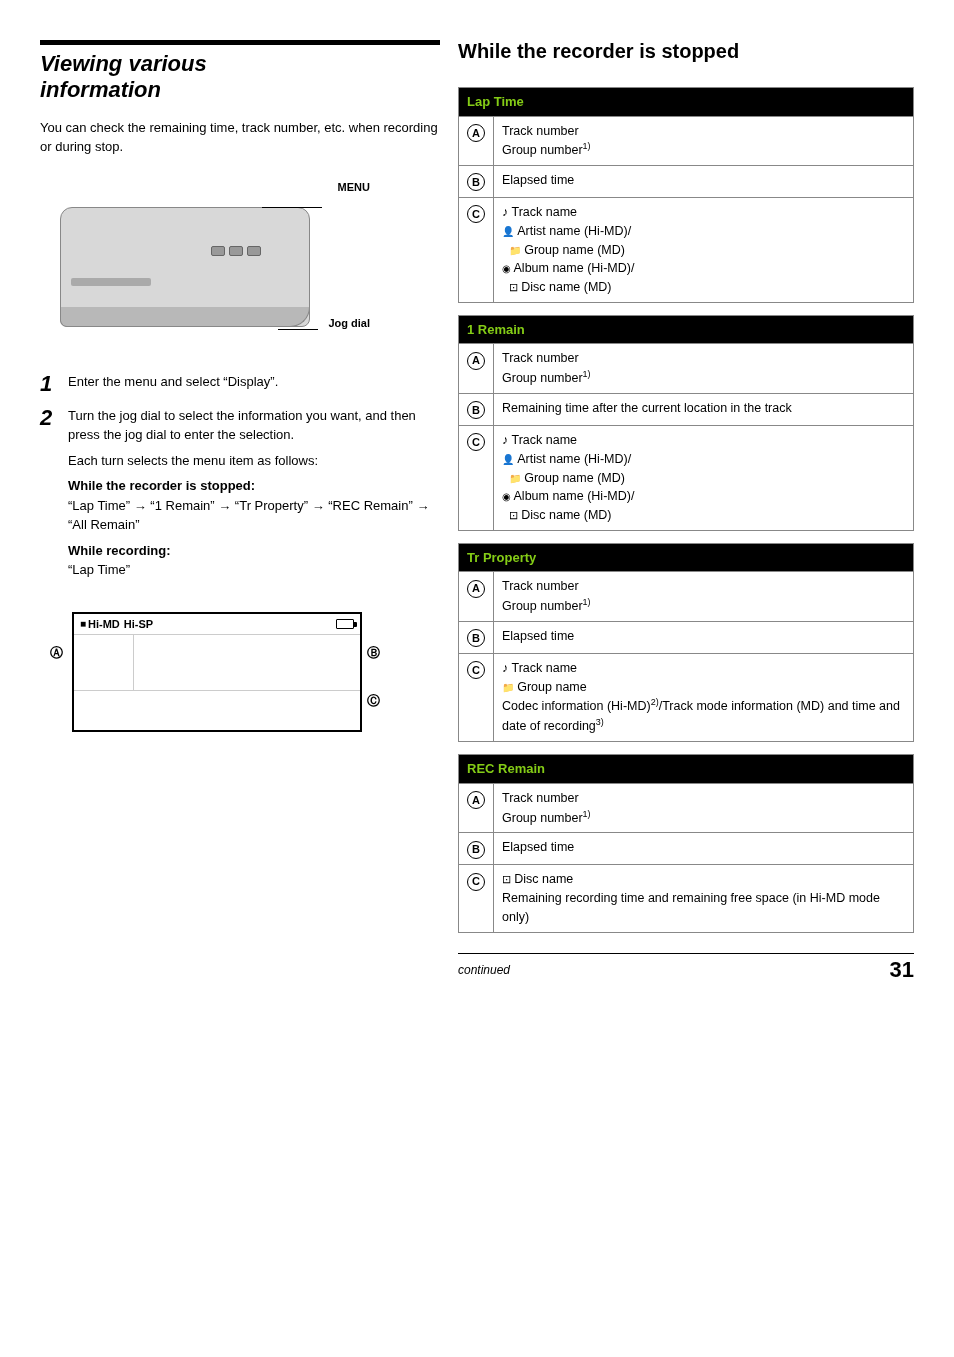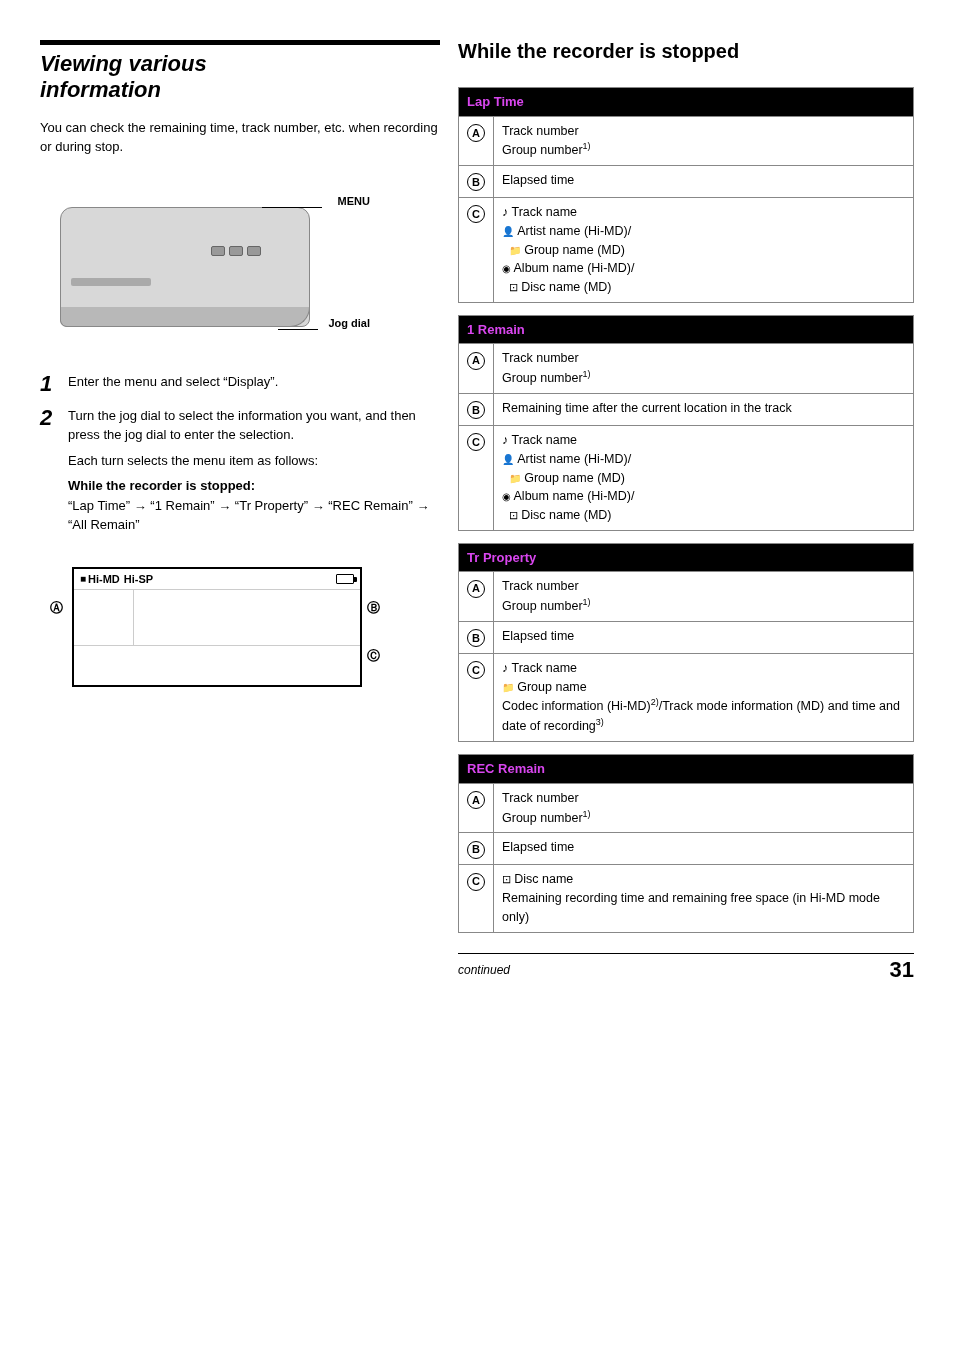--- a/index.html
+++ b/index.html
@@ -111,21 +111,21 @@
       height: 20px;
       background: #b8b8b8;
       border-radius: 0 0 30px 10px;
       border: 1.5px solid #888;
       border-top: none;
     }
 
     .label-menu {
       position: absolute;
       right: 10px;
-      top: 18px;
+      top: 4px;
       font-size: 11px;
       font-weight: bold;
     }
     .label-menu-line {
       position: absolute;
       right: 58px;
       top: 30px;
       width: 60px;
       height: 1px;
       background: #000;
@@ -289,21 +289,21 @@
     
     .info-table {
       width: 100%;
       border-collapse: collapse;
       margin-bottom: 12px;
       border: 1.5px solid #000;
     }
 
     .info-table .table-header {
       background: #000;
-      color: #d946ef;
+      color: #84cc16;
       font-weight: bold;
       font-size: 13px;
       padding: 4px 8px;
     }
 
     .info-table td {
       padding: 5px 8px;
       vertical-align: top;
       font-size: 12.5px;
       border: 1px solid #888;
@@ -403,20 +403,24 @@
         </div>
       </div>
       <div class="step">
         <span class="step-number">2</span>
         <div class="step-content">
           <p>Turn the jog dial to select the information you want, and then press the jog dial to enter the selection.</p>
           <p>Each turn selects the menu item as follows:</p>
           <p>
             <span class="bold-text">While the recorder is stopped:</span><br>
             <span>“Lap Time” → “1 Remain” → “Tr Property” → “REC Remain” → “All Remain”</span>
+          </p>
+          <p>
+            <span class="bold-text">While recording:</span><br>
+            <span>“Lap Time”</span>
           </p>
         </div>
       </div>
     </div>
 
     <div class="display-area">
       <span class="display-label-a">Ⓐ</span>
       <span class="display-label-b">Ⓑ</span>
       <span class="display-label-c">Ⓒ</span>
       <div class="display-screen">

